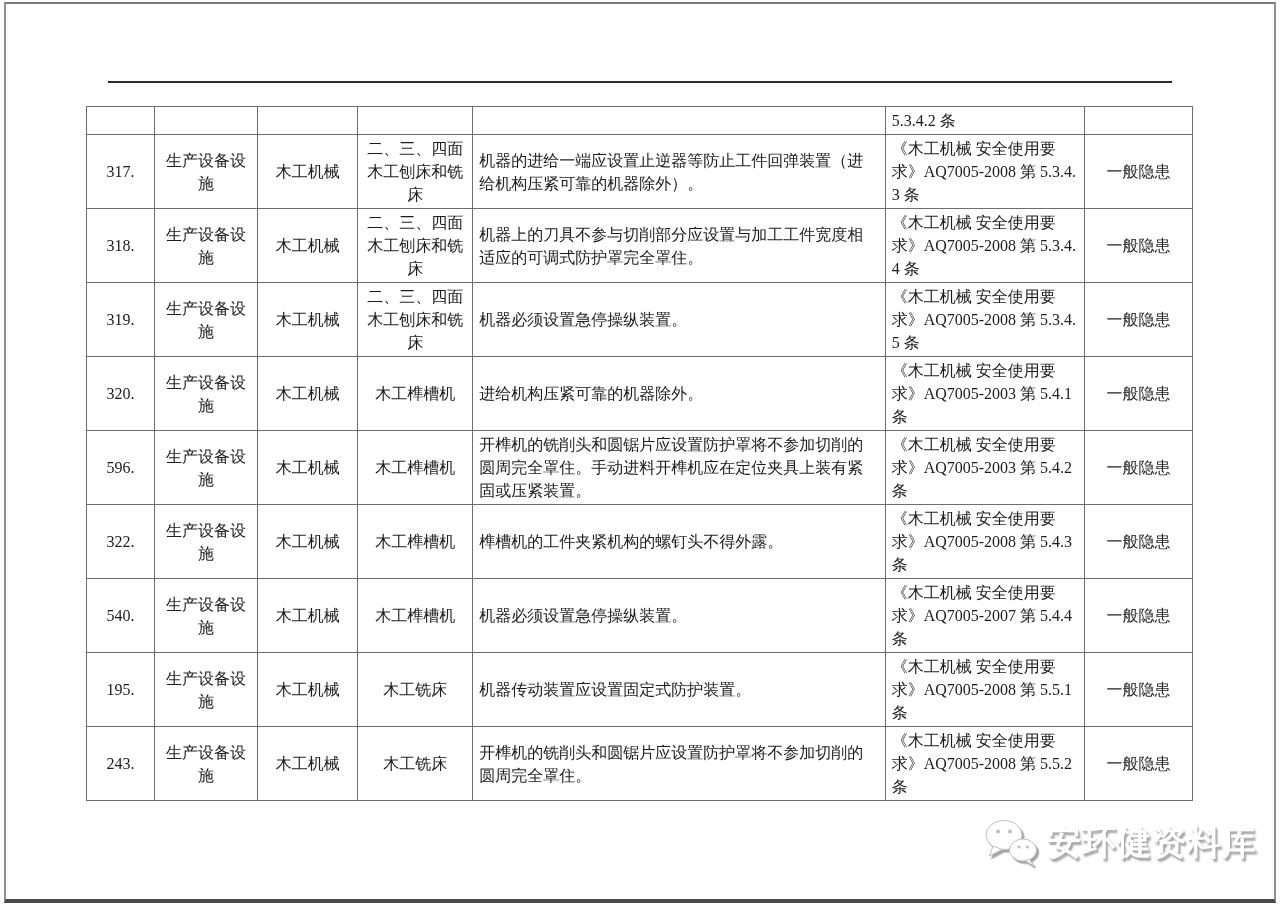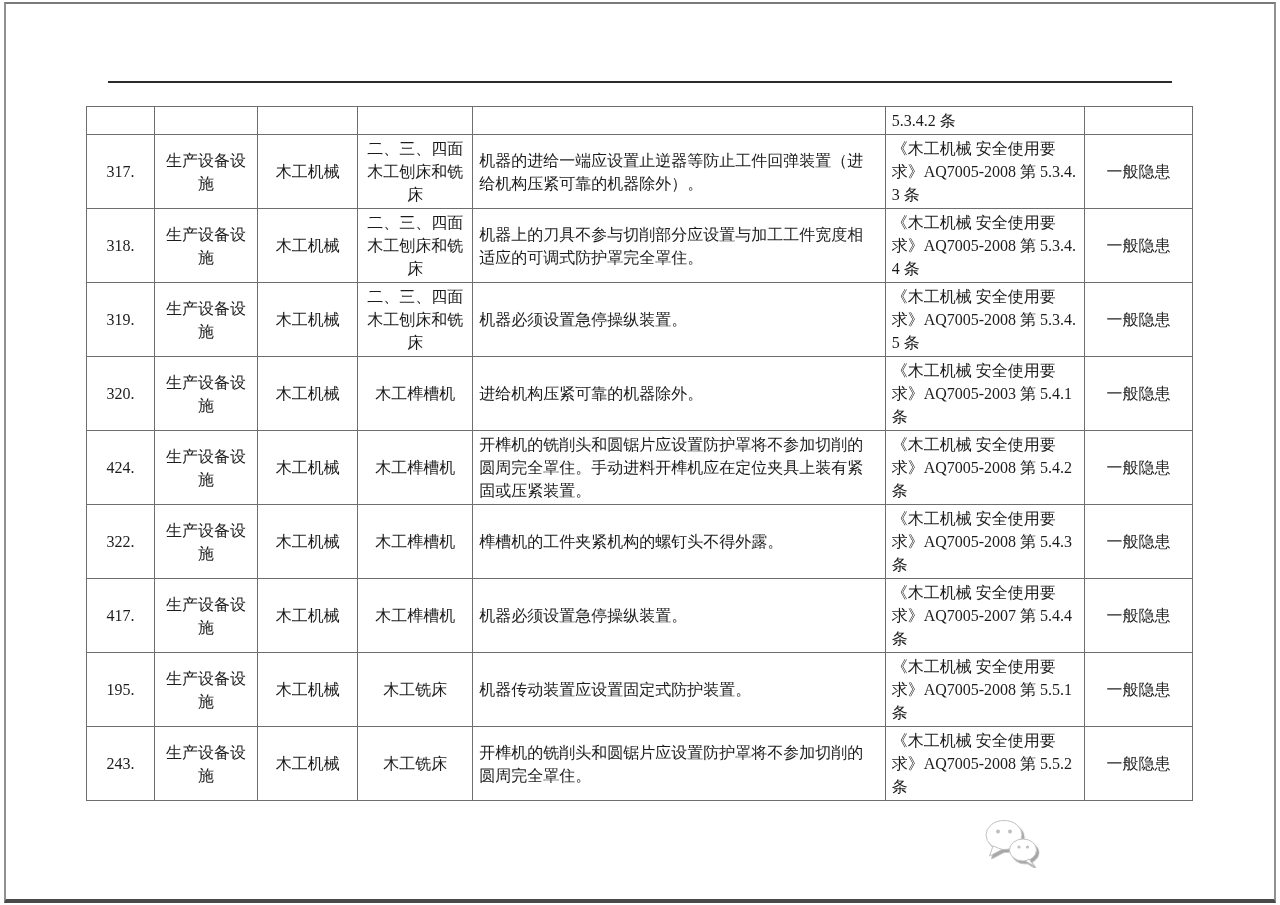--- a/index.html
+++ b/index.html
@@ -127,39 +127,39 @@
         <tr class="data-row">
           <td class="c-no">320.</td>
           <td class="c-cat">生产设备设施</td>
           <td class="c-sub">木工机械</td>
           <td class="c-equip">木工榫槽机</td>
           <td class="c-desc">进给机构压紧可靠的机器除外。</td>
           <td class="c-std">《木工机械 安全使用要求》AQ7005-2003 第 5.4.1 条</td>
           <td class="c-haz">一般隐患</td>
         </tr>
         <tr class="data-row">
-          <td class="c-no">424.</td>
+          <td class="c-no">596.</td>
           <td class="c-cat">生产设备设施</td>
           <td class="c-sub">木工机械</td>
           <td class="c-equip">木工榫槽机</td>
           <td class="c-desc">开榫机的铣削头和圆锯片应设置防护罩将不参加切削的圆周完全罩住。手动进料开榫机应在定位夹具上装有紧固或压紧装置。</td>
-          <td class="c-std">《木工机械 安全使用要求》AQ7005-2008 第 5.4.2 条</td>
+          <td class="c-std">《木工机械 安全使用要求》AQ7005-2003 第 5.4.2 条</td>
           <td class="c-haz">一般隐患</td>
         </tr>
         <tr class="data-row">
           <td class="c-no">322.</td>
           <td class="c-cat">生产设备设施</td>
           <td class="c-sub">木工机械</td>
           <td class="c-equip">木工榫槽机</td>
           <td class="c-desc">榫槽机的工件夹紧机构的螺钉头不得外露。</td>
           <td class="c-std">《木工机械 安全使用要求》AQ7005-2008 第 5.4.3 条</td>
           <td class="c-haz">一般隐患</td>
         </tr>
         <tr class="data-row">
-          <td class="c-no">417.</td>
+          <td class="c-no">540.</td>
           <td class="c-cat">生产设备设施</td>
           <td class="c-sub">木工机械</td>
           <td class="c-equip">木工榫槽机</td>
           <td class="c-desc">机器必须设置急停操纵装置。</td>
           <td class="c-std">《木工机械 安全使用要求》AQ7005-2007 第 5.4.4 条</td>
           <td class="c-haz">一般隐患</td>
         </tr>
         <tr class="data-row">
           <td class="c-no">195.</td>
           <td class="c-cat">生产设备设施</td>
@@ -196,15 +196,16 @@
           <polygon points="46,41 51,48 42.5,43"></polygon>
         </g>
         <g fill="#bfbfbf">
           <circle cx="15" cy="13.5" r="2"></circle>
           <circle cx="27" cy="13.5" r="2"></circle>
           <circle cx="36" cy="29" r="1.6"></circle>
           <circle cx="44.5" cy="29" r="1.6"></circle>
         </g>
       </g>
     </svg>
+    <span class="watermark-text">安环健资料库</span>
   </div>
 
 </div>
 
 </body></html>

